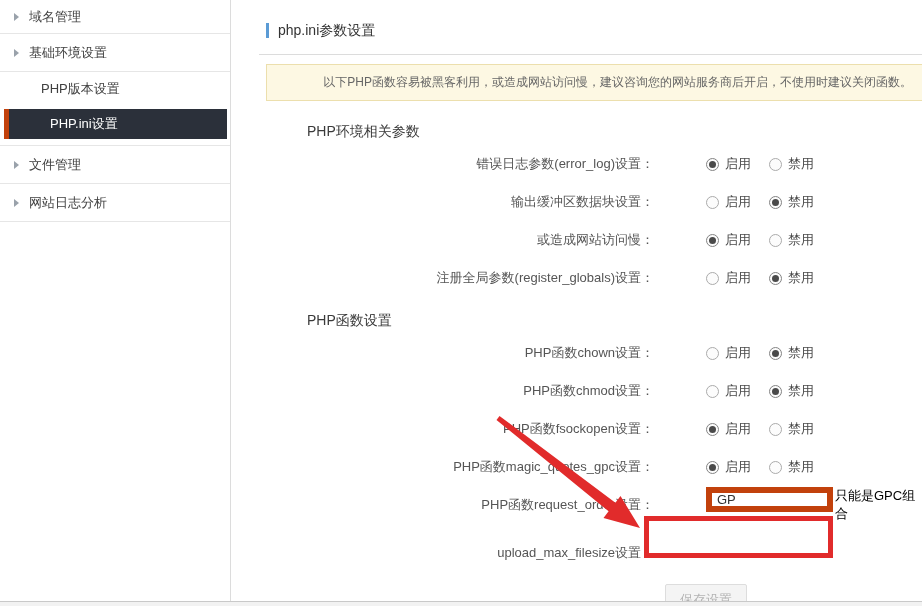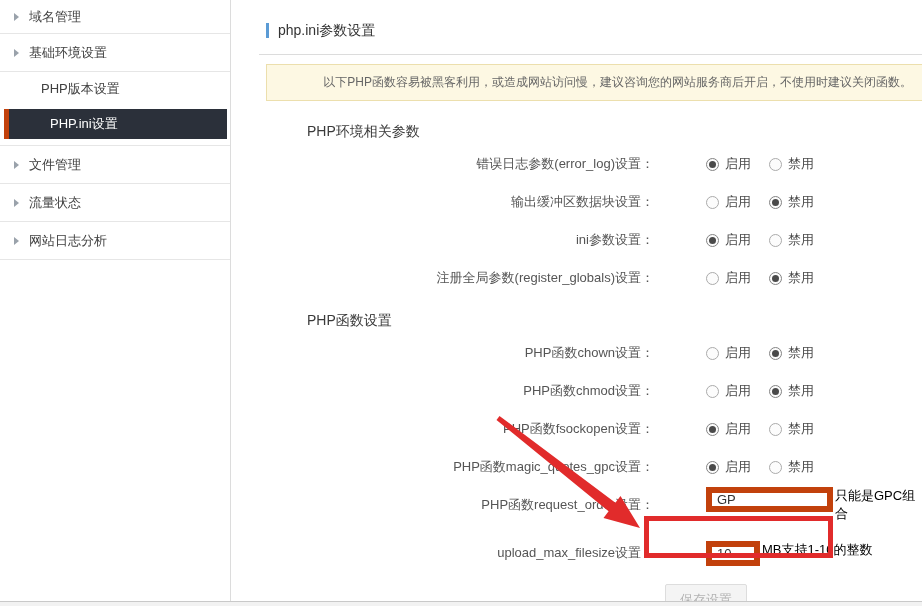--- a/index.html
+++ b/index.html
@@ -124,26 +124,20 @@
     </div>
     <div class="side-group">
       <div class="side-top">
         <span class="tri tri-right"></span>
         <span class="side-label">文件管理</span>
       </div>
     </div>
     <div class="side-group">
       <div class="side-top">
         <span class="tri tri-right"></span>
-        <span class="side-label">流量状态</span>
-      </div>
-    </div>
-    <div class="side-group">
-      <div class="side-top">
-        <span class="tri tri-right"></span>
         <span class="side-label">网站日志分析</span>
       </div>
     </div>
   </nav>
 
 <main class="main">
   <div class="title-row">
     <span class="title-accent"></span>
     <span class="page-title">php.ini参数设置</span>
   </div>
@@ -171,21 +165,21 @@
             <span class="radio"></span>
             <span class="radio-text">启用</span>
           </span>
           <span class="radio-opt">
             <span class="radio sel"></span>
             <span class="radio-text">禁用</span>
           </span>
         </span>
       </div>
       <div class="form-row">
-        <span class="row-label">ini参数设置：</span>
+        <span class="row-label">或造成网站访问慢：</span>
         <span class="row-controls">
           <span class="radio-opt">
             <span class="radio sel"></span>
             <span class="radio-text">启用</span>
           </span>
           <span class="radio-opt">
             <span class="radio"></span>
             <span class="radio-text">禁用</span>
           </span>
         </span>
@@ -258,24 +252,20 @@
       </div>
       <div class="form-row input-row first">
         <span class="row-label">PHP函数request_order设置：</span>
         <span class="row-controls">
           <input type="text" class="text-input wide" value="GP" style="">
           <span class="input-hint">只能是GPC组合</span>
         </span>
       </div>
       <div class="form-row input-row second">
         <span class="row-label">upload_max_filesize设置：</span>
-        <span class="row-controls">
-          <input type="text" class="text-input narrow" value="10" style="">
-          <span class="input-hint">MB支持1-10的整数</span>
-        </span>
       </div>
     </div>
   <div class="button-row">
     <button class="save-btn">保存设置</button>
   </div>
 </main>
 
 <div class="footer-strip"></div>
 
 <div class="annot-box"></div>

